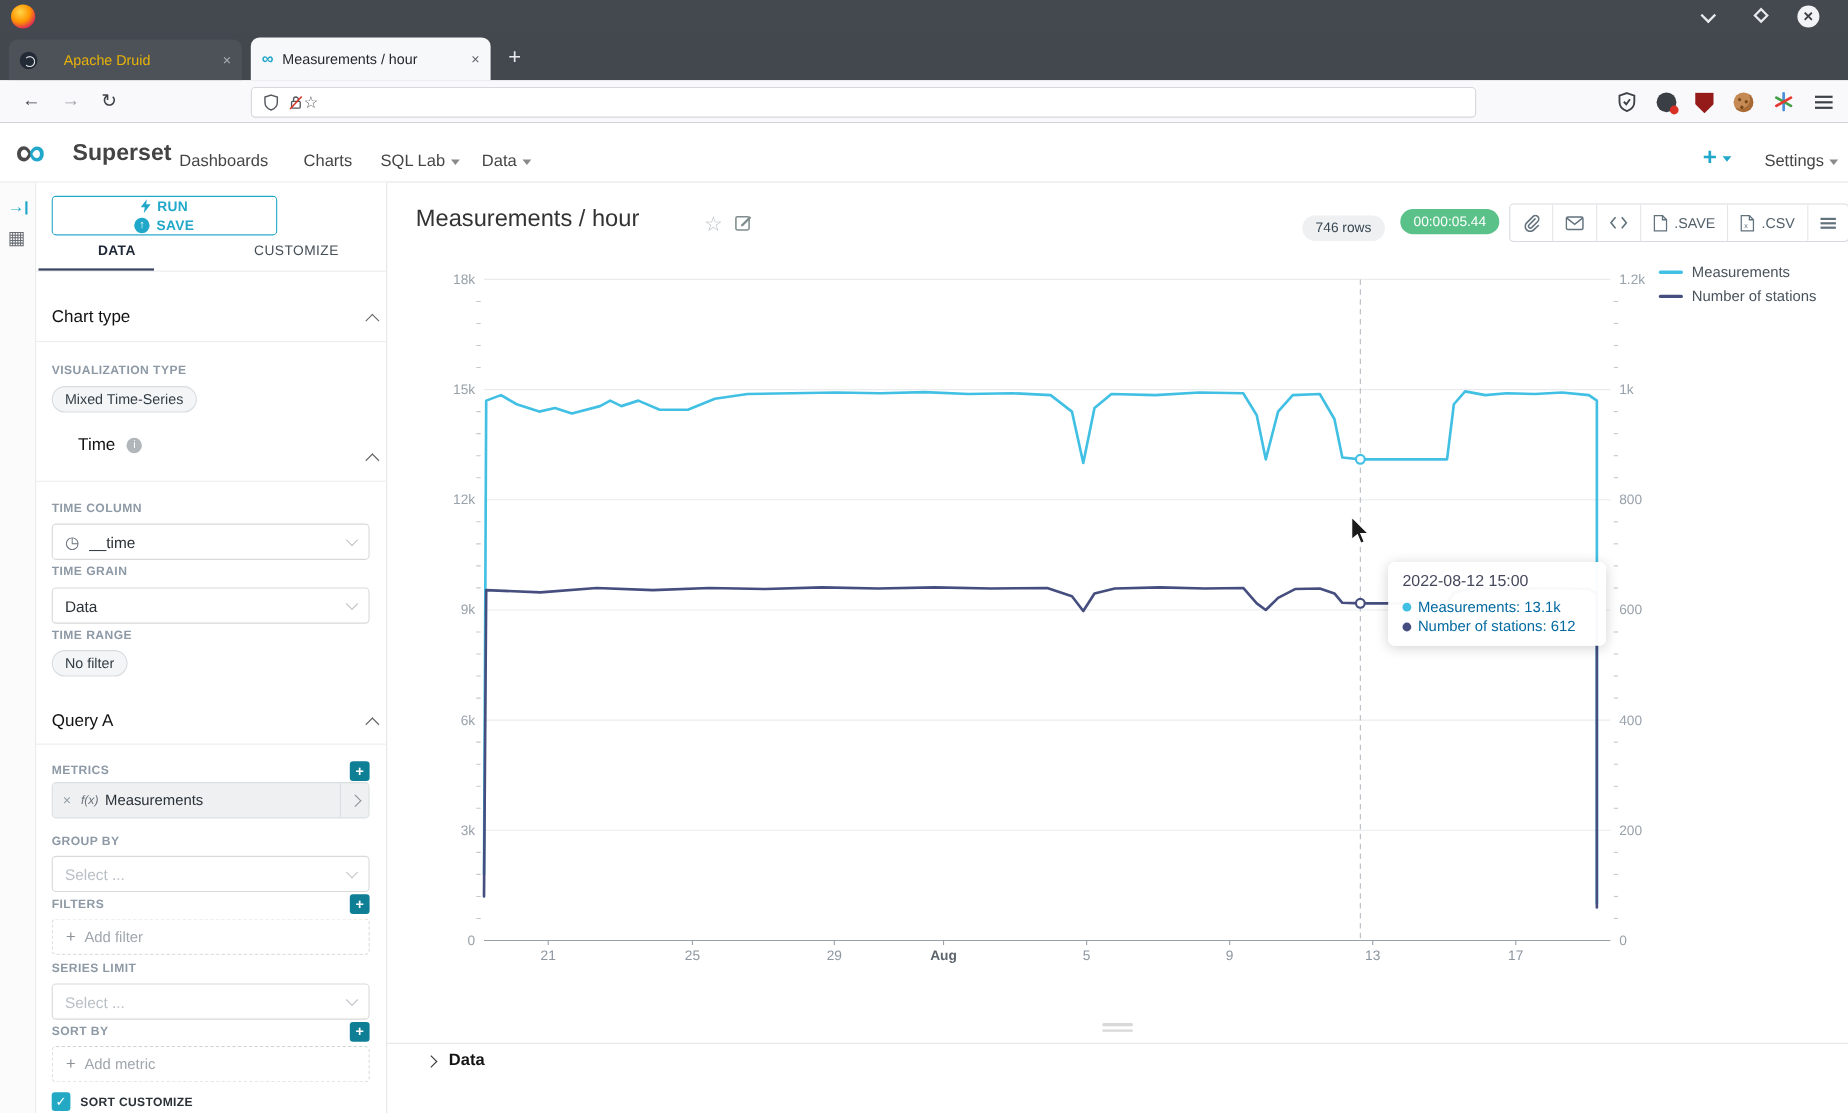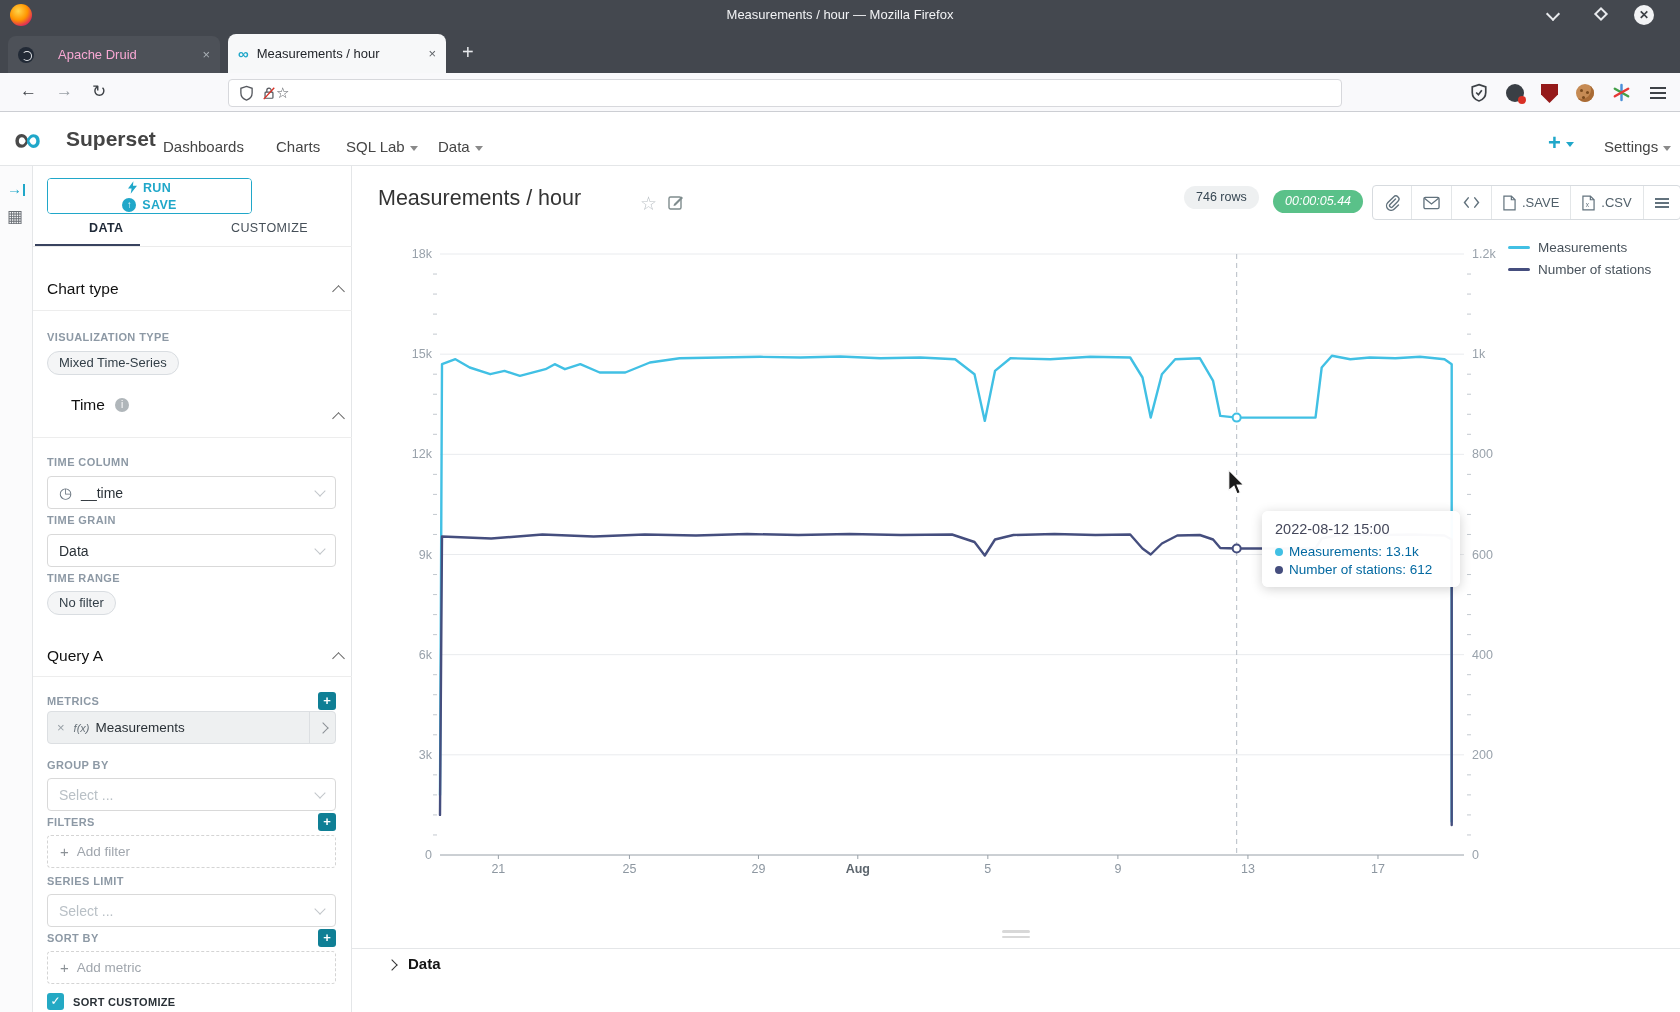--- a/index.html
+++ b/index.html
@@ -16,21 +16,21 @@
   .chev-down { width:10px; height:10px; border-left:2px solid #e8eaed; border-bottom:2px solid #e8eaed; transform:rotate(-45deg); }
   .diamond { width:10px; height:10px; border:2px solid #e8eaed; transform:rotate(45deg); }
   .close-circle { position:absolute; top:5px; width:20px; height:20px; border-radius:50%; background:#f2f3f5;
     color:#3b3f45; font-size:12px; text-align:center; line-height:20px; font-weight:bold; }
 
   .tabstrip { position:absolute; left:0; top:30px; width:1680px; height:43px; background:#43474e; }
   .tab { position:absolute; top:6px; height:37px; border-radius:8px 8px 0 0; display:flex; align-items:center; padding:0 10px; }
   .tab.inactive { left:8px; width:212px; background:#4d5158; }
   .tab.active { left:228px; top:4px; height:39px; width:218px; background:#f7f8f9; }
   .tab-label { font-size:13px; margin-left:8px; white-space:nowrap; overflow:hidden; flex:1; }
-  .tab.inactive .tab-label { color:#f9a8d4;margin-left:24px; }
+  .tab.inactive .tab-label { color:#eab308;margin-left:24px; }
   .tab.active .tab-label { color:#23262b; }
   .tab-close { font-size:13px; padding-left:6px; }
   .tab.inactive .tab-close { color:#aab0b6; }
   .tab.active .tab-close { color:#5f6368; }
   .druid-fav { width:16px; height:16px; border-radius:50%; background:#222a36; position:relative; flex:none; }
   .druid-fav::after { content:""; position:absolute; left:4px; top:4px; width:8px; height:8px; border-radius:50%;
     border:1.5px solid #e8eaed; border-left-color:transparent; }
   .ss-fav { color:#20a7c9; font-weight:bold; font-size:15px; flex:none; }
   .newtab { position:absolute; left:462px; top:12px; color:#e8eaed; font-size:20px; line-height:20px; }
 
@@ -107,21 +107,21 @@
   .cbx { position:absolute; width:17px; height:17px; background:#24a9c4; border-radius:3px; color:#fff; font-size:12px;
     text-align:center; line-height:17px; }
   .cbx-label { position:absolute; font-size:11px; font-weight:bold; letter-spacing:.3px; color:#2a3137; }
 
   
   .chart-title { position:absolute; left:378px; top:186px; font-size:21.5px; color:#333; }
   .title-star { position:absolute; left:640px; top:192px; font-size:19px; color:#b9bfc4; }
   .title-edit { position:absolute; left:668px; top:194px; }
   .badge { position:absolute; height:23px; border-radius:12px; font-size:12.5px; line-height:23px; padding:0 12px; }
   .badge.gray { background:#eef0f1; color:#364652; }
-  .badge.green { background:#5ac189; color:#fff;font-style:italic; }
+  .badge.green { background:#5ac189; color:#fff; }
   .btngroup { position:absolute; left:1372px; top:185px; height:35px; display:flex; border:1px solid #d7dbdf; border-radius:4px; background:#fff; align-items:stretch; }
   .bg-cell { display:flex; align-items:center; padding:0 11px; border-right:1px solid #e3e6e8; gap:6px; color:#52616b; font-size:13px; }
   .bg-cell:last-child { border-right:none; }
   .menu-ic { width:14px; height:10px; border-top:2px solid #62727d; border-bottom:2px solid #62727d; position:relative; }
   .menu-ic::after { content:""; position:absolute; left:0; top:2px; width:14px; height:2px; background:#62727d; }
 
   
   #chart-svg { position:absolute; left:352px; top:230px; }
   .legend-row { position:absolute; display:flex; align-items:center; gap:8px; }
   .legend-swatch { width:22px; height:3.5px; border-radius:2px; }
@@ -138,21 +138,20 @@
   .resize-handle div { width:28px; height:2.5px; background:#d8d8d8; margin-bottom:3px; border-radius:2px; }
   .data-divider { position:absolute; left:352px; top:948px; width:1328px; height:1px; background:#e4e6e8; }
   .data-chev { position:absolute; left:388px; top:961px; width:8px; height:8px; border-right:1.8px solid #333; border-top:1.8px solid #333; transform:rotate(45deg); }
   .data-label { position:absolute; left:408px; top:955px; font-size:15px; font-weight:bold; color:#141414; }
 </style>
 </head>
 <body>
 
 <div class="titlebar">
   <div class="ff-logo"></div>
-  <div class="win-title">Measurements / hour — Mozilla Firefox</div>
   <div class="win-btn" style="left:1548px;top:9px;">
       <div class="chev-down"></div>
     </div>
   <div class="win-btn" style="left:1596px;top:9px;">
       <div class="diamond"></div>
     </div>
   <div class="close-circle" style="left:1634px;">✕</div>
 </div>
 
 <div class="tabstrip">
@@ -313,21 +312,21 @@
 </div>
 
 <div class="chart-title">Measurements / hour</div>
 <div class="title-star">☆</div>
 <div class="title-edit">
   <svg width="16" height="16" viewBox="0 0 16 16">
       <rect x="1" y="3" width="12" height="12" rx="1.5" fill="none" stroke="#7f8c8d" stroke-width="1.4"></rect>
       <path d="M6 10 L13.5 2.5 L15 4 L7.5 11.5 L5.5 12 Z" fill="#7f8c8d"></path>
     </svg>
 </div>
-<div class="badge gray" style="left:1184px;top:186px;">746 rows</div>
+<div class="badge gray" style="left:1184px;top:196px;">746 rows</div>
 <div class="badge green" style="left:1273px;top:190px;">00:00:05.44</div>
 <div class="btngroup">
   <div class="bg-cell">
     <svg width="16" height="16" viewBox="0 0 16 16">
         <path d="M11.5 4 L6 9.5 a1.7 1.7 0 0 0 2.4 2.4 L14 6.3 a3.1 3.1 0 0 0 -4.4 -4.4 L3.9 7.6 a4.5 4.5 0 0 0 6.4 6.4 L14.5 10" fill="none" stroke="#62727d" stroke-width="1.4" stroke-linecap="round"></path>
       </svg>
   </div>
   <div class="bg-cell">
     <svg width="17" height="14" viewBox="0 0 18 14">
         <rect x="1" y="1" width="16" height="12" rx="1.5" fill="none" stroke="#62727d" stroke-width="1.4"></rect>

